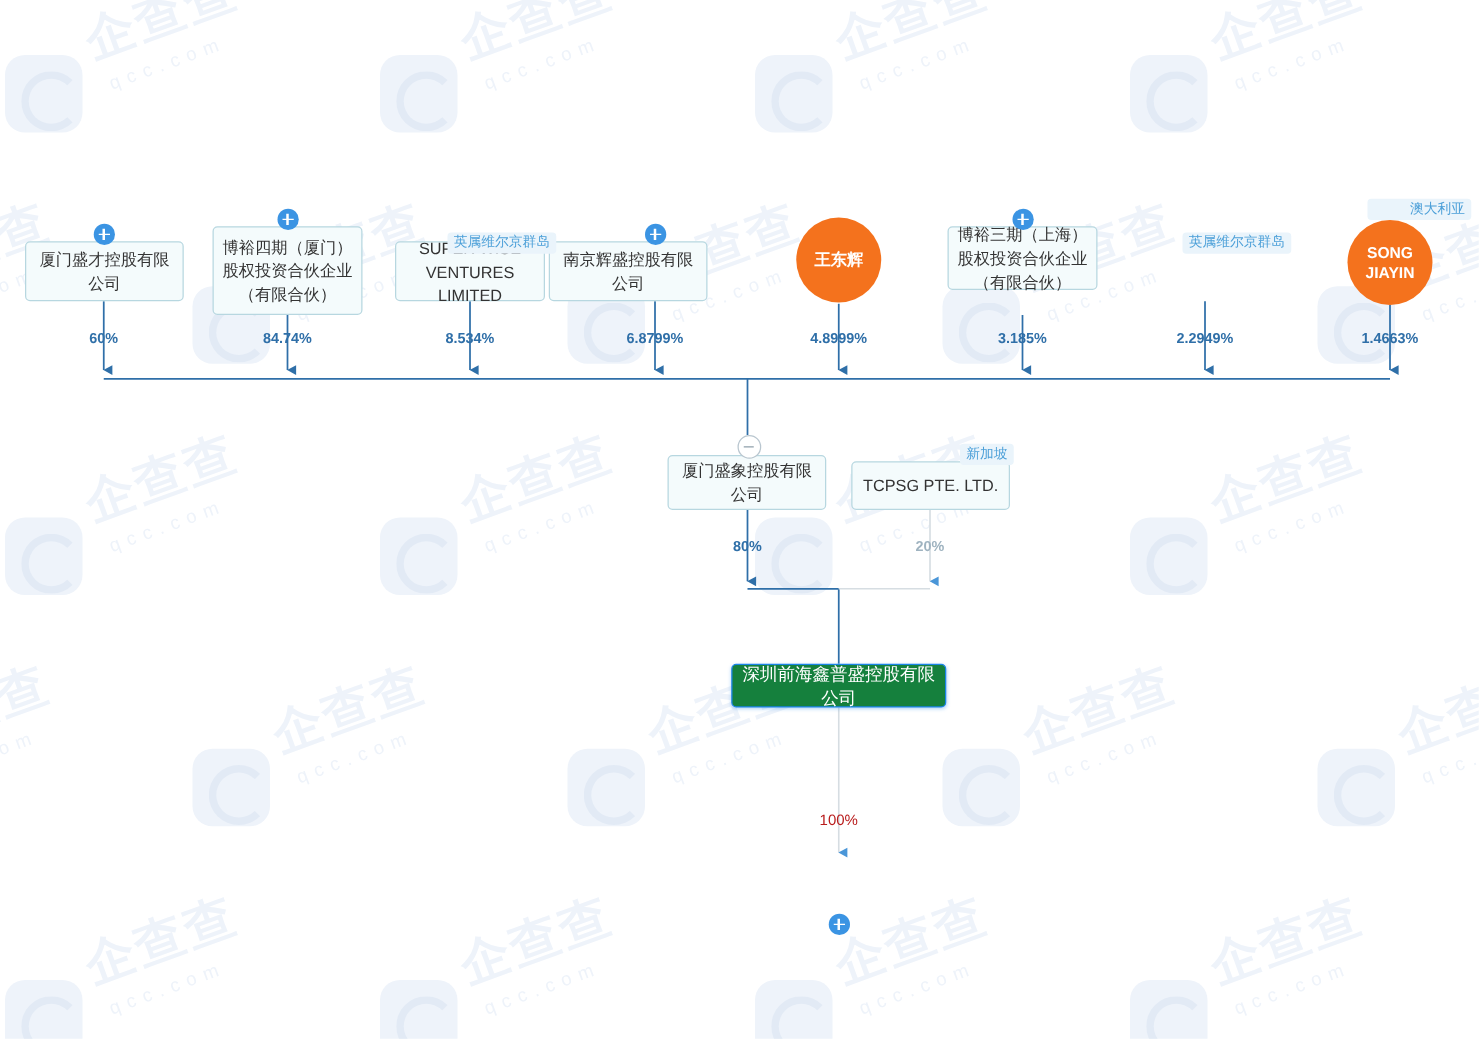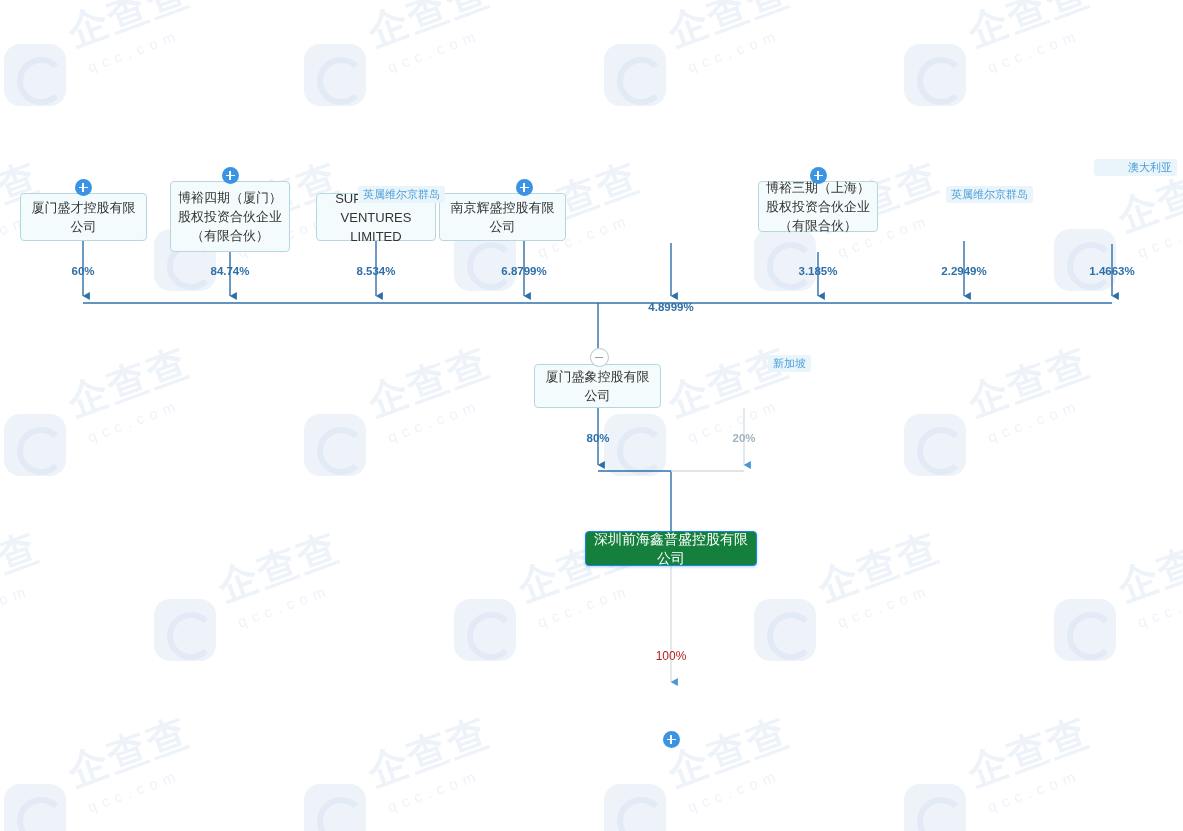--- a/index.html
+++ b/index.html
@@ -311,37 +311,40 @@
   <div class="pct" style="left:230px;top:265px;">84.74%</div>
 
   <div class="tag" style="left:358px;top:186px;">英属维尔京群岛</div>
   <div class="node" style="left:316px;top:193px;width:120px;height:48px;">SUPER WISE VENTURES LIMITED</div>
   <div class="pct" style="left:376px;top:265px;">8.534%</div>
 
   <div class="badge plus" style="left:515.5px;top:179px;"></div>
   <div class="node" style="left:439px;top:193px;width:127px;height:48px;">南京辉盛控股有限公司</div>
   <div class="pct" style="left:524px;top:265px;">6.8799%</div>
 
-  <div class="pct" style="left:671px;top:265px;margin-top:36px;">4.8999%</div>
+  <div class="circle" style="left:637px;top:174px;width:68px;height:68px;">王东辉</div>
+  <div class="pct" style="left:671px;top:265px;">4.8999%</div>
 
   <div class="badge plus" style="left:809.5px;top:167px;"></div>
   <div class="node" style="left:758px;top:181px;width:120px;height:51px;">博裕三期（上海）股权投资合伙企业（有限合伙）</div>
   <div class="pct" style="left:818px;top:265px;">3.185%</div>
 
   <div class="tag" style="left:946px;top:186px;">英属维尔京群岛</div>
   <div class="pct" style="left:964px;top:265px;">2.2949%</div>
 
   <div class="tag" style="left:1094px;top:159px;padding-left:34px;">澳大利亚</div>
+  <div class="circle sm" style="left:1078px;top:176px;width:68px;height:68px;">SONG JIAYIN</div>
   <div class="pct" style="left:1112px;top:265px;">1.4663%</div>
 
   <div class="badge minus" style="left:589.5px;top:348px;"></div>
   <div class="node" style="left:534px;top:364px;width:127px;height:44px;">厦门盛象控股有限公司</div>
   <div class="pct" style="left:598px;top:432px;">80%</div>
 
   <div class="tag" style="left:768px;top:355px;">新加坡</div>
+  <div class="node" style="left:681px;top:369px;width:127px;height:39px;">TCPSG PTE. LTD.</div>
   <div class="pct light" style="left:744px;top:432px;">20%</div>
 
   <div class="node focus" style="left:585px;top:531px;width:172px;height:35px;">深圳前海鑫普盛控股有限公司</div>
 
   <div class="pct gray" style="left:671px;top:649px;">100%</div>
   <div class="badge plus" style="left:662.5px;top:731px;"></div>
 
 </div>
 
 </body></html>

